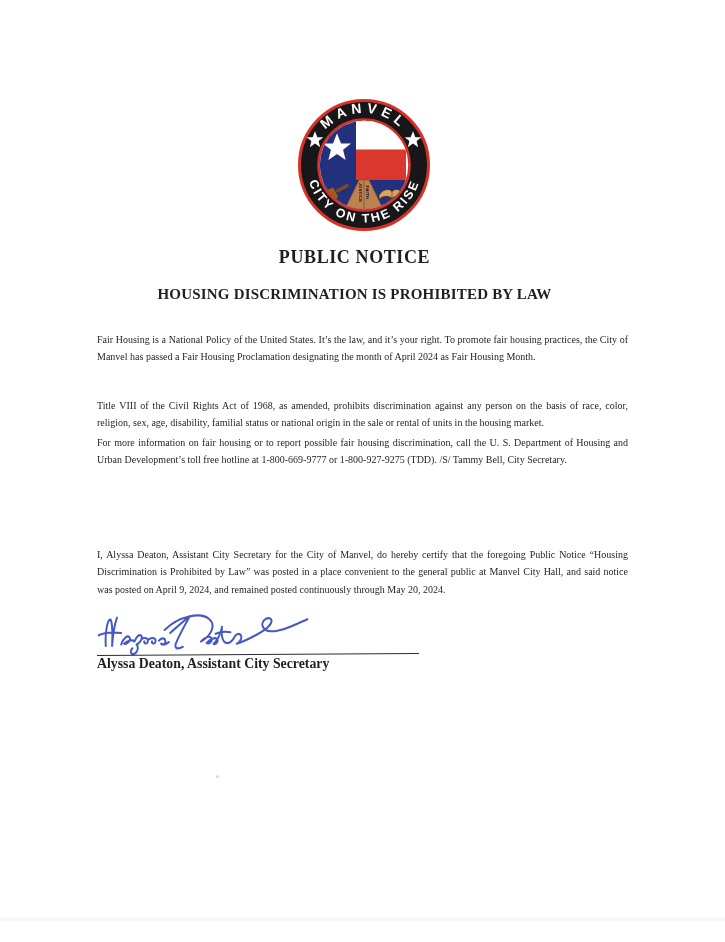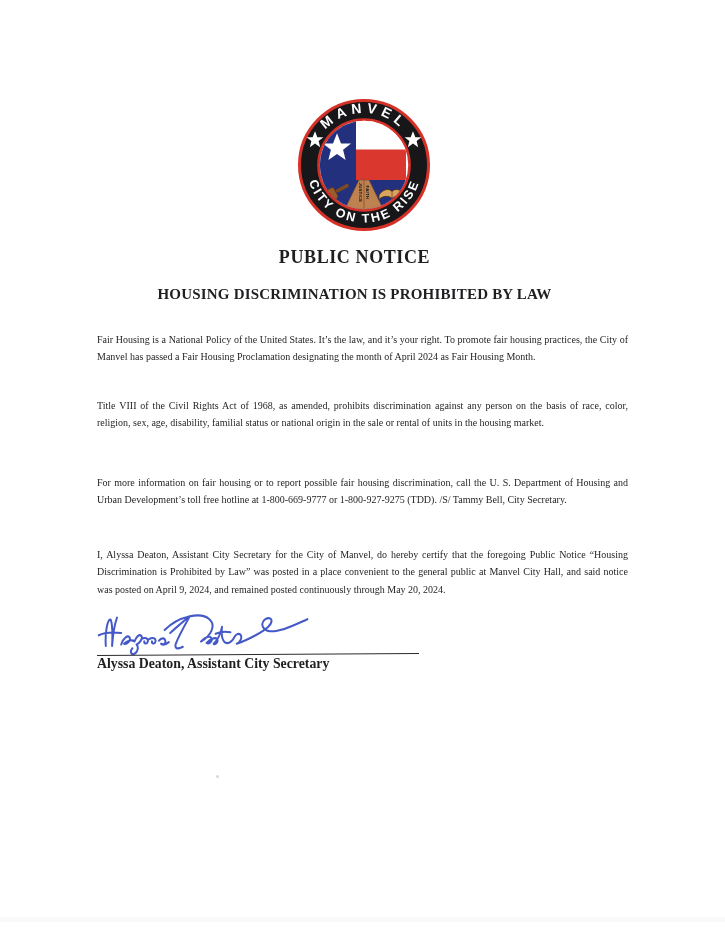--- a/index.html
+++ b/index.html
@@ -13,21 +13,21 @@
   }
   .logo-wrap{position:absolute;left:296px;top:97px;width:136px;height:136px;}
   .headings{position:absolute;left:89px;width:531px;text-align:center;}
   .title{top:247px;font-size:18px;font-weight:bold;letter-spacing:.6px;}
   .subtitle{top:286px;font-size:15px;font-weight:bold;letter-spacing:.2px;}
   .para{
     position:absolute;left:97px;width:531px;
     font-size:10px;line-height:17.45px;
     text-align:justify;text-align-last:left;
   }
-  .p1{top:321px;} .p2{top:387px;} .p3{top:464px;} .p4{top:536px;}
+  .p1{top:321px;} .p2{top:387px;} .p3{top:424px;} .p4{top:536px;}
   .sig-svg{position:absolute;left:96px;top:610px;width:224px;height:46px;}
   .sig-line{
     position:absolute;left:97px;top:654px;width:322px;height:0;
     border-top:1.6px solid #2b2b2e;transform:rotate(-0.35deg);
   }
   .sig-names{position:absolute;left:97px;top:656px;font-size:13.8px;line-height:16.2px;font-weight:bold;}
   .speck{position:absolute;left:216px;top:775px;width:3px;height:3px;border-radius:50%;background:#c2c2c6;opacity:.65;}
   .scan-band{position:absolute;left:0;top:917px;width:725px;height:5px;background:#f8f9f9;}
   svg text{font-family:"Liberation Sans", sans-serif;}
 </style>

